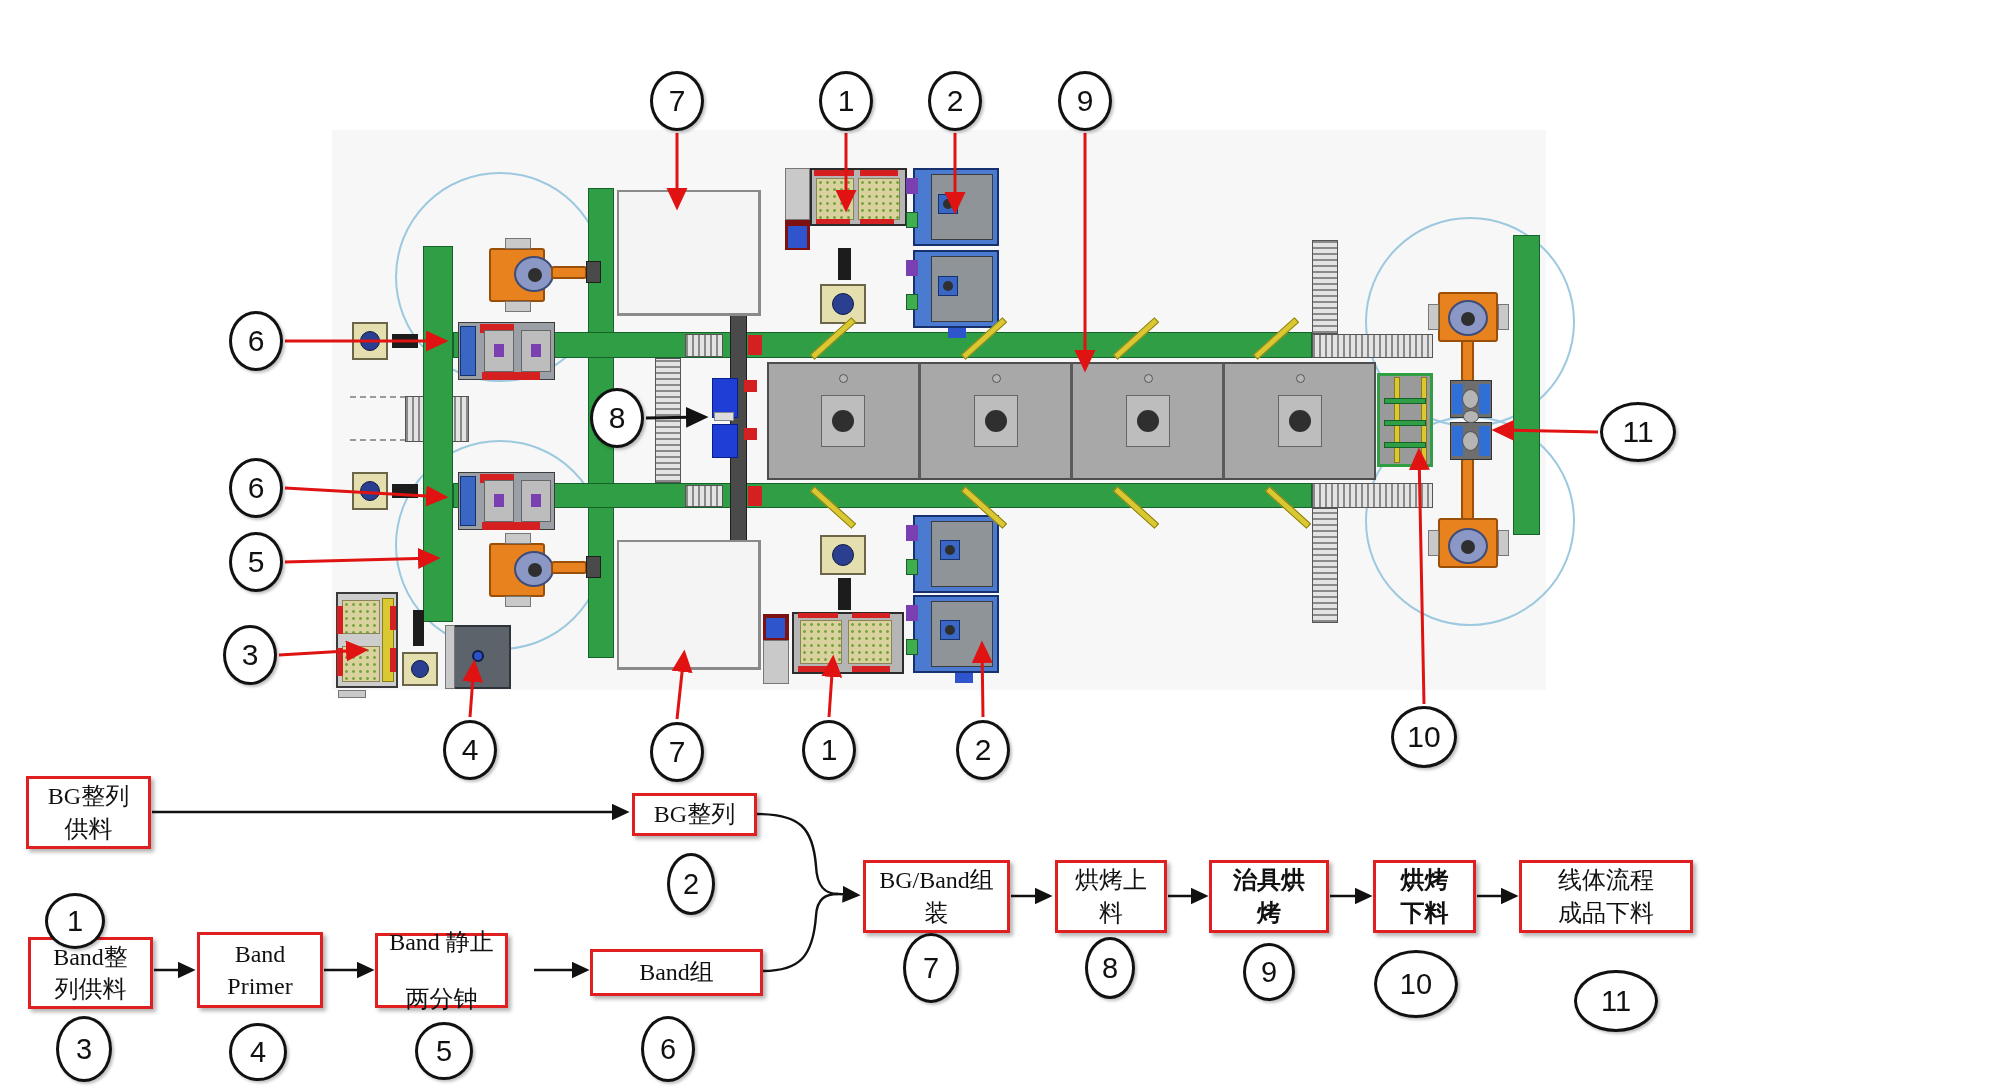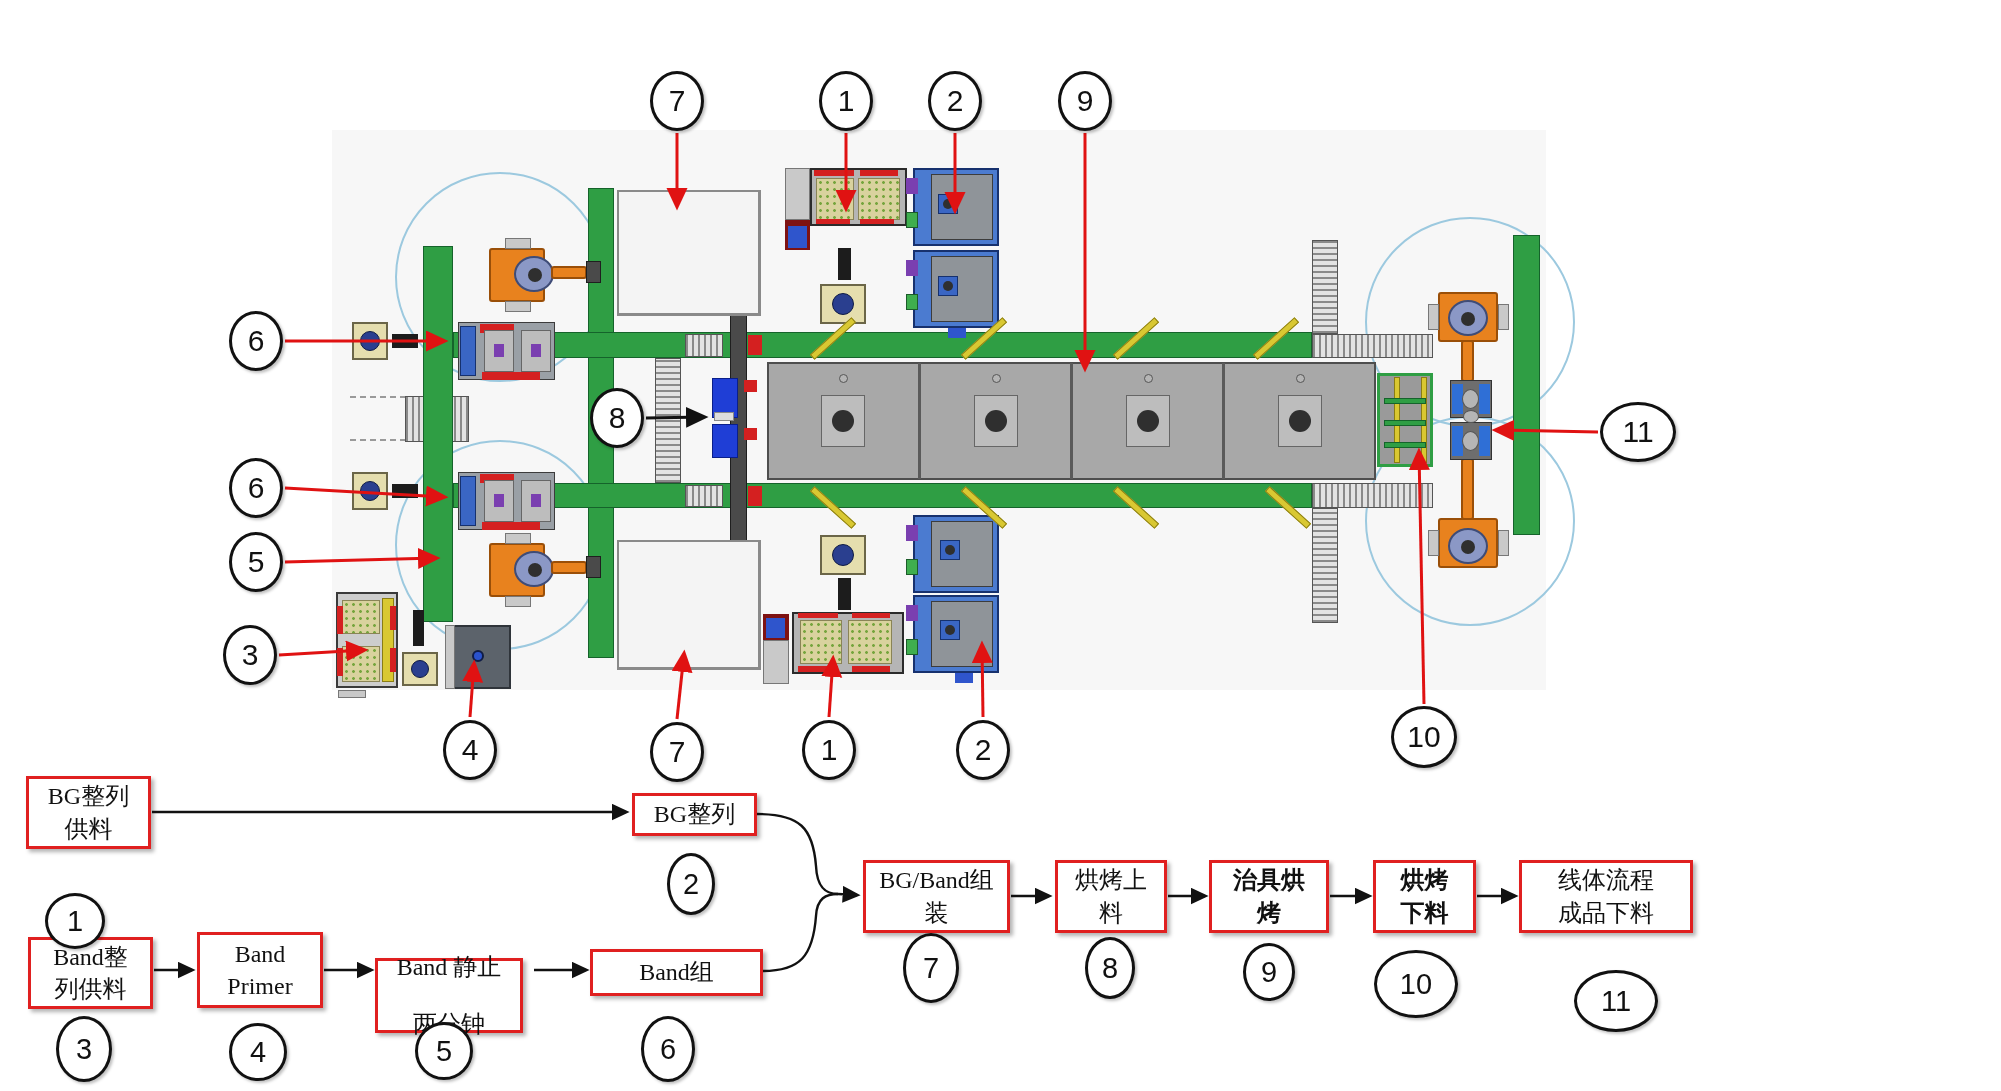--- a/index.html
+++ b/index.html
@@ -360,21 +360,21 @@
       <div class="callout" style="left: 56px; top: 1016px; width: 56px; height: 66px; font-size: 29px;">
         <span>3</span>
       </div>
       <div class="fbox" style="left: 197px; top: 932px; width: 126px; height: 76px;">
         <span>Band</span>
         <span>Primer</span>
       </div>
       <div class="callout" style="left: 229px; top: 1023px; width: 58px; height: 58px; font-size: 29px;">
         <span>4</span>
       </div>
-      <div class="fbox" style="left: 375px; top: 958px; width: 148px; height: 75px; gap: 24px;">
+      <div class="fbox" style="left: 375px; top: 933px; width: 133px; height: 75px; gap: 24px;">
         <span>Band 静止</span>
         <span>两分钟</span>
       </div>
       <div class="callout" style="left: 415px; top: 1022px; width: 58px; height: 58px; font-size: 29px;">
         <span>5</span>
       </div>
       <div class="fbox" style="left: 590px; top: 949px; width: 173px; height: 47px;">
         <span>Band组</span>
       </div>
       <div class="callout" style="left: 641px; top: 1016px; width: 54px; height: 66px; font-size: 29px;">

